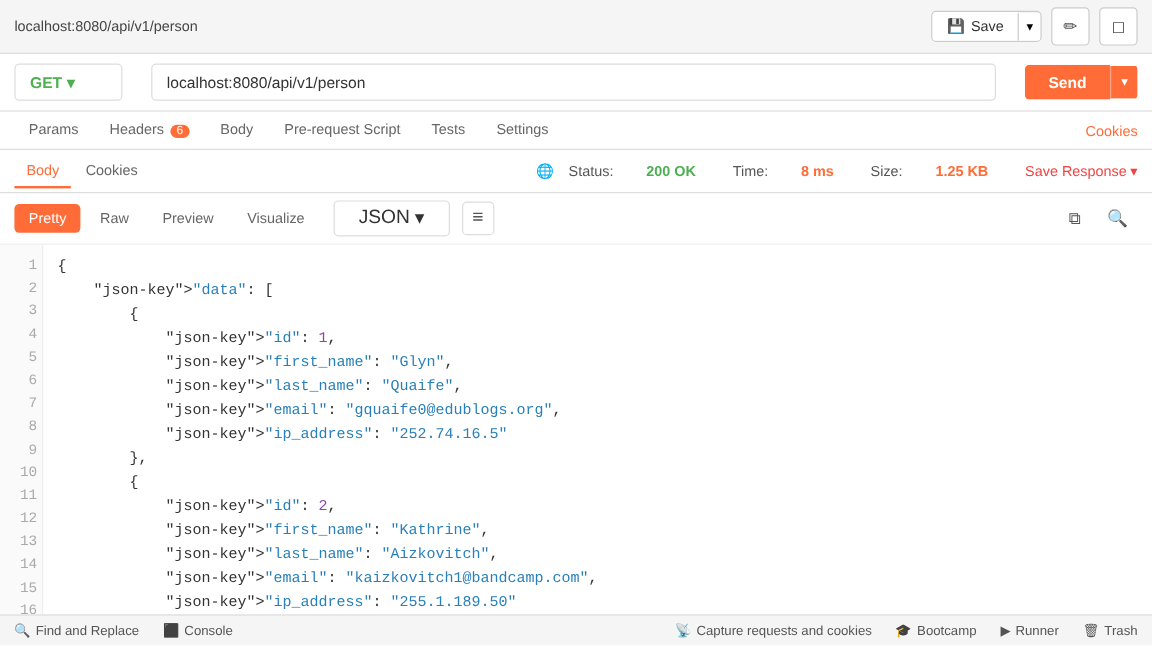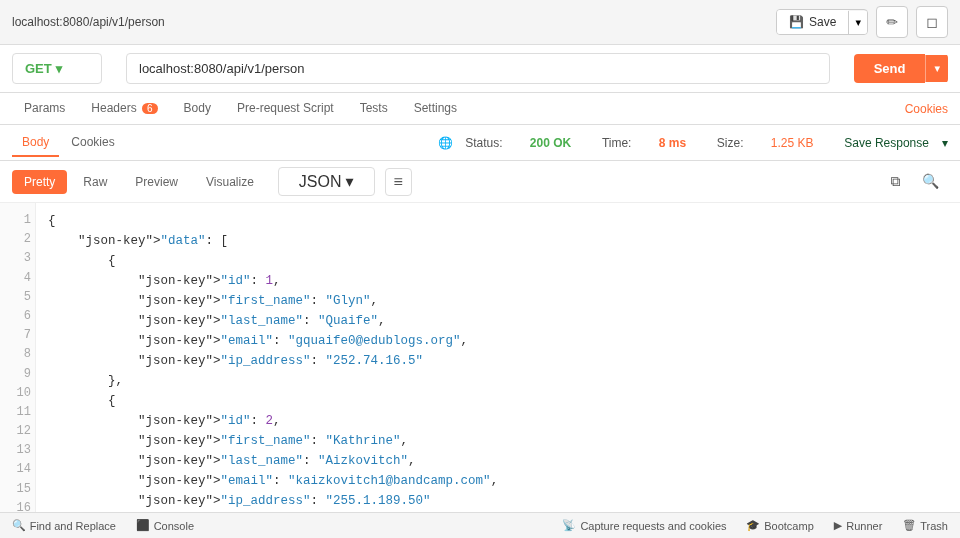--- a/index.html
+++ b/index.html
@@ -198,29 +198,29 @@
     .status-ok {
       color: #4CAF50;
       font-weight: 600;
     }
     .status-time {
       color: #FF6C37;
       font-weight: 600;
     }
     .status-size {
       color: #FF6C37;
-      font-weight: 400;
+      font-weight: 700;
     }
     .save-resp-btn {
-      color: #14532d;
-      font-size: 12px;
-      cursor: pointer;
-      display: flex;
-      align-items: center;
-      gap: 13px;
+      color: #ef4444;
+      font-size: 12px;
+      cursor: pointer;
+      display: flex;
+      align-items: center;
+      gap: 3px;
     }
 
     
     .format-toolbar {
       display: flex;
       align-items: center;
       padding: 6px 12px;
       gap: 4px;
       border-bottom: 1px solid #eee;
     }

